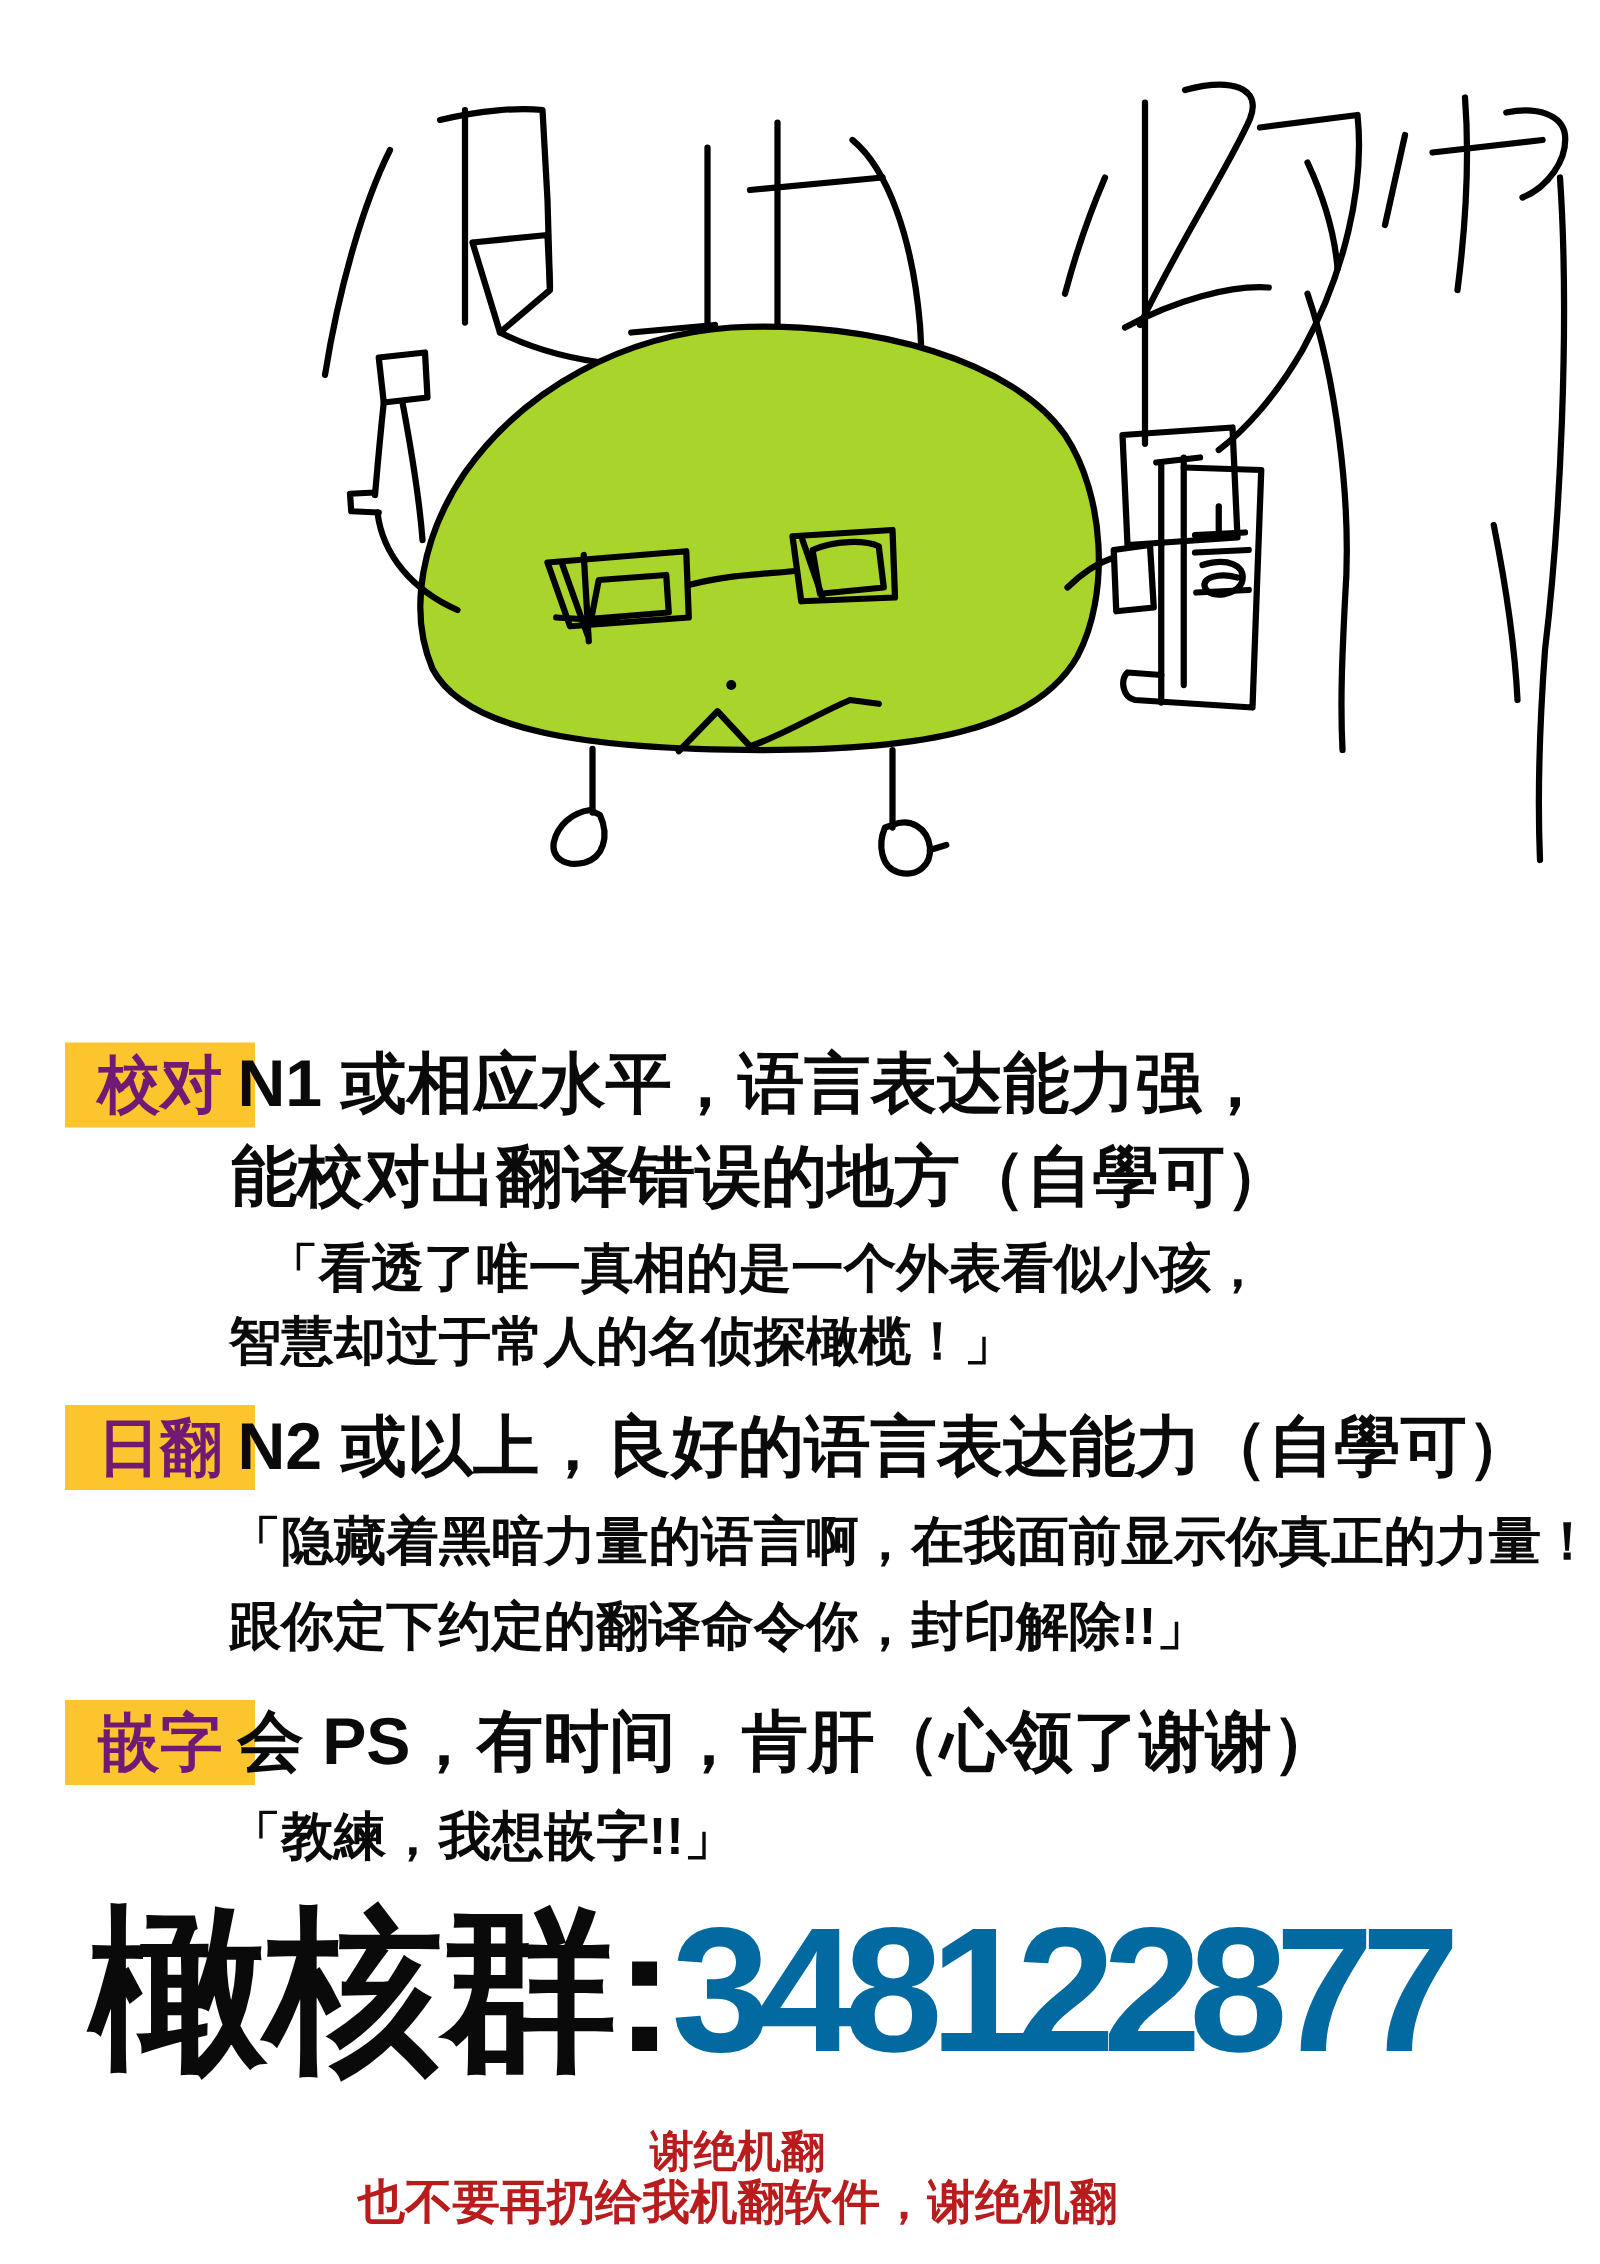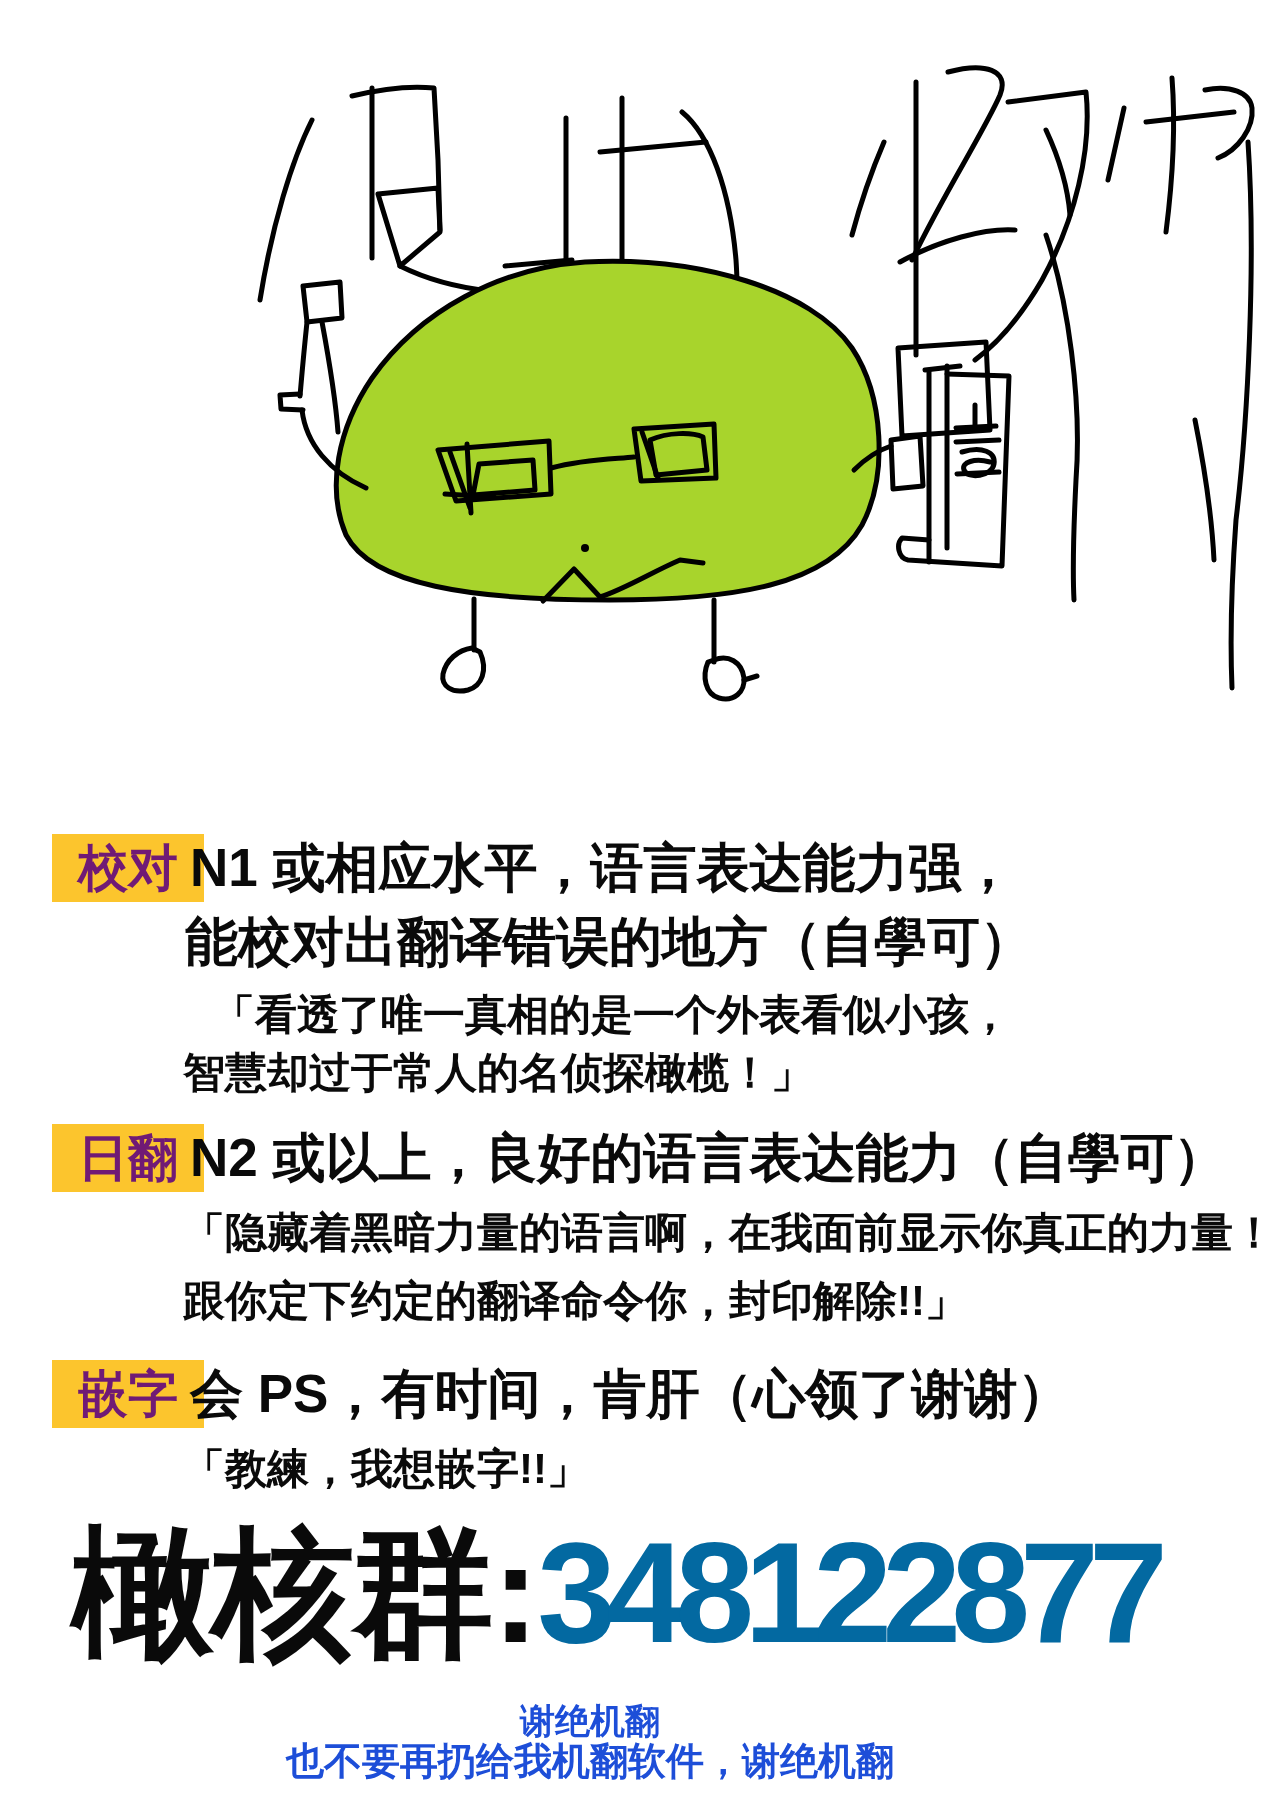--- a/index.html
+++ b/index.html
@@ -37,21 +37,21 @@
     font-size:142px;
     line-height:1.06;
     letter-spacing:-2px;
   }
   .groupline .num{
     letter-spacing:-10px;
   }
   .footer-line{
     left:0;width:1180px;text-align:center;
     font-weight:bold;
-    color:#1d4ed8;
+    color:#b91c1c;
   }
   .f1{font-size:35px;}
   .f2{font-size:38px;}
   svg.doodle{position:absolute;left:0;top:0;}
   svg .ink{fill:none;stroke:#000;stroke-width:5;stroke-linecap:round;stroke-linejoin:round;}
 </style>
 </head>
 <body>
 
 <svg class="doodle" width="1280" height="740" viewBox="0 0 1280 740">

